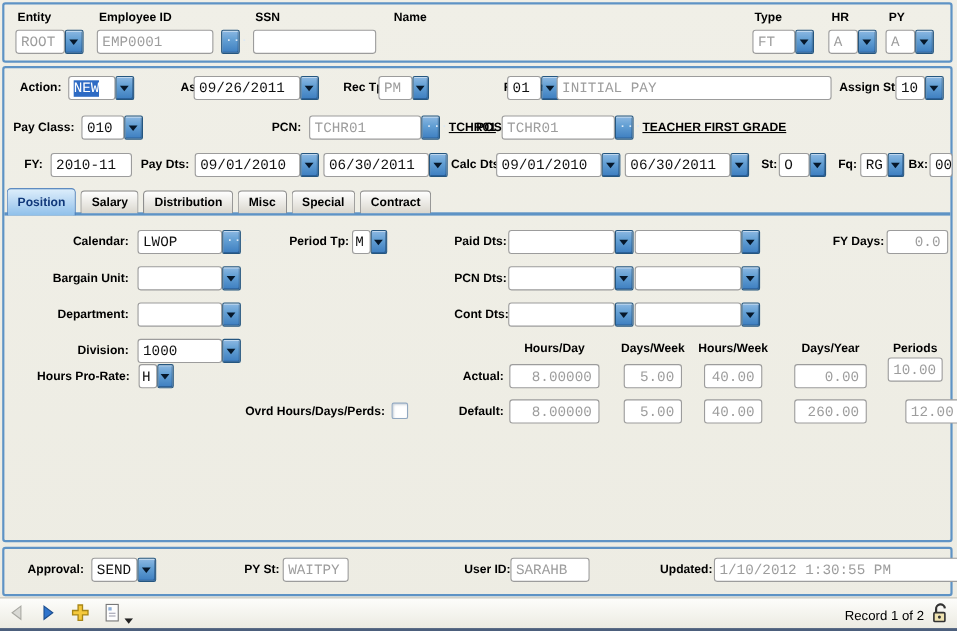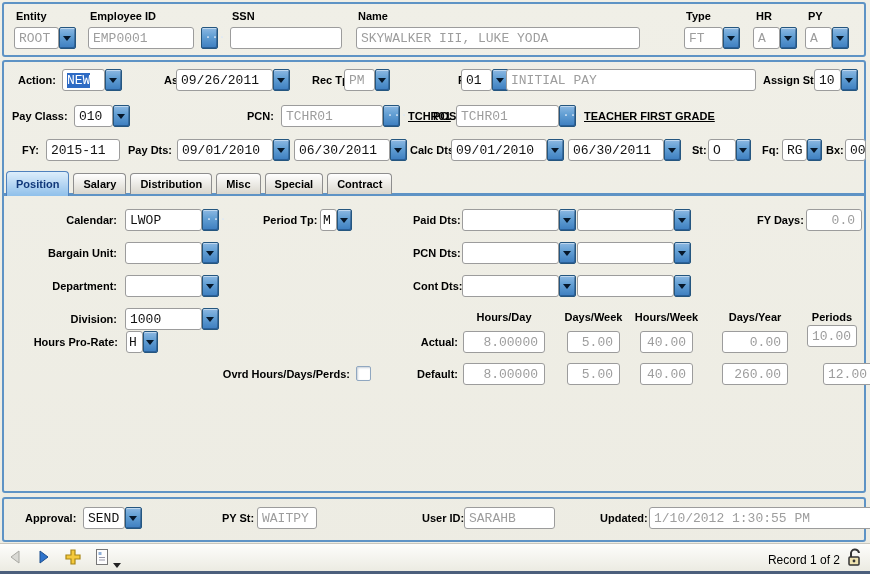--- a/index.html
+++ b/index.html
@@ -47,21 +47,20 @@
   <div class="lbl" style="left:358px;top:10px;">Name</div>
   <div class="lbl" style="left:686px;top:10px;">Type</div>
   <div class="lbl" style="left:756px;top:10px;">HR</div>
   <div class="lbl" style="left:808px;top:10px;">PY</div>
 
   <div class="fld dis" style="left:14px;top:27px;width:45px;">ROOT</div>
   <div class="cbtn" style="left:59px;top:27px;"></div>
   <div class="fld dis" style="left:88px;top:27px;width:106px;">EMP0001</div>
   <div class="cbtn ebtn" style="left:201px;top:27px;"></div>
   <div class="fld" style="left:230px;top:27px;width:112px;"></div>
-  <div class="fld dis" style="left:356px;top:27px;width:284px;">SKYWALKER III, LUKE YODA</div>
   <div class="fld dis" style="left:684px;top:27px;width:39px;">FT</div>
   <div class="cbtn" style="left:723px;top:27px;"></div>
   <div class="fld dis" style="left:753px;top:27px;width:27px;">A</div>
   <div class="cbtn" style="left:780px;top:27px;"></div>
   <div class="fld dis" style="left:805px;top:27px;width:27px;">A</div>
   <div class="cbtn" style="left:832px;top:27px;"></div>
 
   <div class="panel" style="left:2px;top:60px;width:864px;height:433px;"></div>
 
   <div class="lbl" style="left:18px;top:74px;">Action:</div>
@@ -87,21 +86,21 @@
   <div class="lbl" style="left:247px;top:110px;">PCN:</div>
   <div class="fld dis" style="left:281px;top:105px;width:102px;">TCHR01</div>
   <div class="cbtn ebtn" style="left:383px;top:105px;"></div>
   <div class="lnk" style="left:408px;top:110px;">TCHR01</div>
   <div class="lbl" style="left:433px;top:110px;">POS:</div>
   <div class="fld dis" style="left:456px;top:105px;width:103px;">TCHR01</div>
   <div class="cbtn ebtn" style="left:559px;top:105px;"></div>
   <div class="lnk" style="left:584px;top:110px;">TEACHER FIRST GRADE</div>
 
   <div class="lbl" style="left:22px;top:144px;">FY:</div>
-  <div class="fld" style="left:46px;top:139px;width:74px;">2015-11</div>
+  <div class="fld" style="left:46px;top:139px;width:74px;">2010-11</div>
   <div class="lbl" style="left:128px;top:144px;">Pay Dts:</div>
   <div class="fld" style="left:177px;top:139px;width:96px;">09/01/2010</div>
   <div class="cbtn" style="left:273px;top:139px;"></div>
   <div class="fld" style="left:294px;top:139px;width:96px;">06/30/2011</div>
   <div class="cbtn" style="left:390px;top:139px;"></div>
   <div class="lbl" style="left:410px;top:144px;">Calc Dts:</div>
   <div class="fld" style="left:451px;top:139px;width:96px;">09/01/2010</div>
   <div class="cbtn" style="left:547px;top:139px;"></div>
   <div class="fld" style="left:568px;top:139px;width:96px;">06/30/2011</div>
   <div class="cbtn" style="left:664px;top:139px;"></div>
@@ -185,21 +184,21 @@
   <div class="fld dis num" style="left:722px;top:363px;width:66px;">260.00</div>
   <div class="fld dis num" style="left:807px;top:363px;width:50px;margin-left:16px;">12.00</div>
 
   <div class="panel" style="left:2px;top:497px;width:864px;height:45px;"></div>
   <div class="lbl" style="left:25px;top:512px;">Approval:</div>
   <div class="fld" style="left:83px;top:507px;width:42px;">SEND</div>
   <div class="cbtn" style="left:125px;top:507px;"></div>
   <div class="lbl" style="left:222px;top:512px;">PY St:</div>
   <div class="fld dis" style="left:257px;top:507px;width:60px;">WAITPY</div>
   <div class="lbl" style="left:422px;top:512px;">User ID:</div>
-  <div class="fld dis" style="left:464px;top:507px;width:91px;">SARAHB</div>
+  <div class="fld dis" style="left:464px;top:507px;width:72px;">SARAHB</div>
   <div class="lbl" style="left:600px;top:512px;">Updated:</div>
   <div class="fld dis" style="left:649px;top:507px;width:245px;">1/10/2012 1:30:55 PM</div>
 
   <div class="statusbar">
     <span class="sico" style="left:8px;">
       <svg width="16" height="16">
           <path d="M11 2 L3 8 L11 14 Z" fill="#d9d9d4" stroke="#a8a8a2" stroke-width="1"></path>
         </svg>
     </span>
     <span class="sico" style="left:36px;">

